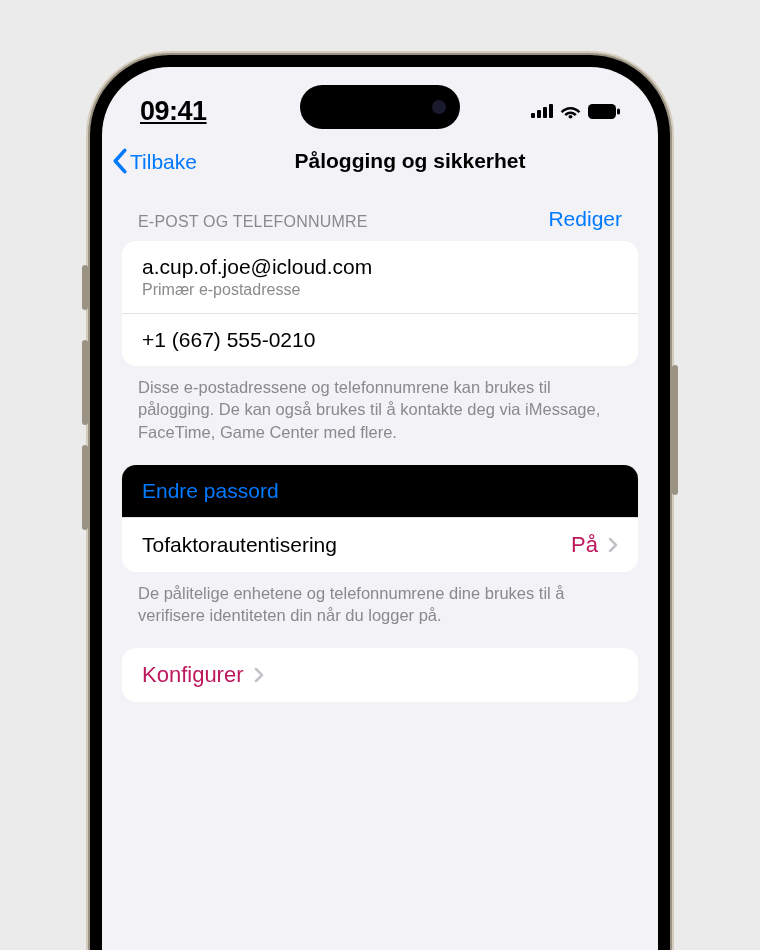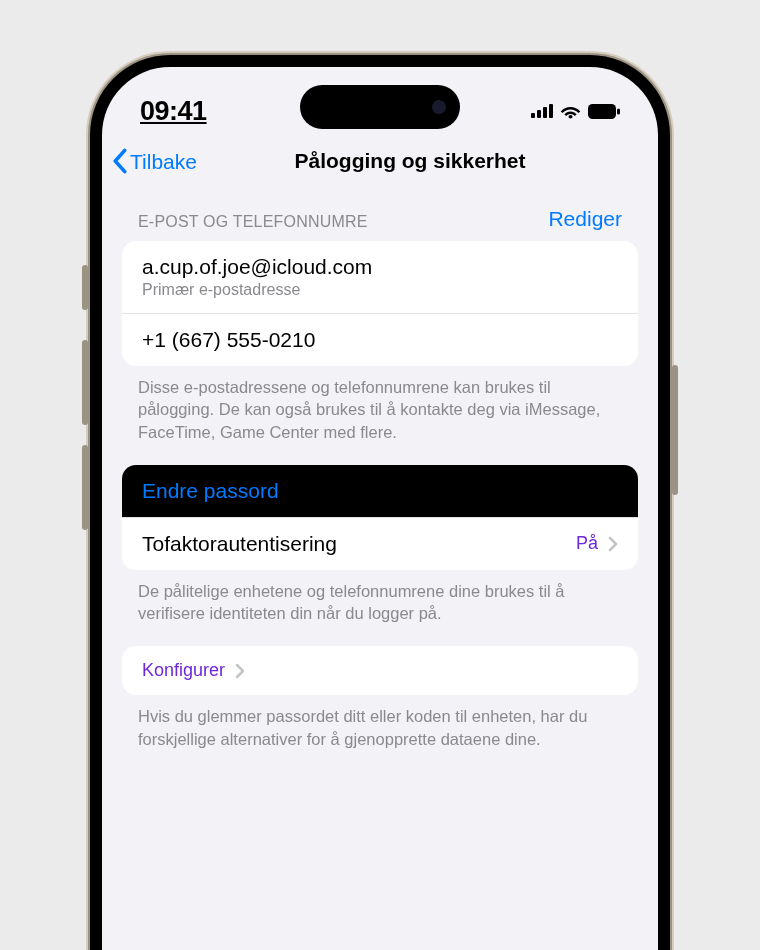--- a/index.html
+++ b/index.html
@@ -149,22 +149,22 @@
     .row-main {
       font-size: 21px;
       color: #000;
     }
     .row-sub {
       font-size: 16px;
       color: #8a8a8e;
       margin-top: 2px;
     }
     .row-value {
-      font-size: 18px;
-      color: #6d28d9;
+      font-size: 22px;
+      color: #be185d;
       display: flex;
       align-items: center;
       gap: 10px;
     }
     .row-highlighted {
       background: #000000;
     }
     .row-link {
       color: #007aff;
       font-size: 21px;
@@ -268,17 +268,16 @@
         <div class="row">
           <span class="row-value">
             <span>Konfigurer</span>
             <svg class="chevron-right" viewBox="0 0 10 16">
               <path d="M2 2 L8 8 L2 14" stroke="#c4c4c8" stroke-width="2.5" fill="none" stroke-linecap="round" stroke-linejoin="round"></path>
             </svg>
           </span>
         </div>
       </div>
 
-      <div class="footer-text">Hvis du glemmer passordet ditt eller koden til enheten, har du forskjellige alternativer for å gjenopprette dataene dine.</div>
 
     </div>
   </div>
 </div>
 
 </body></html>

